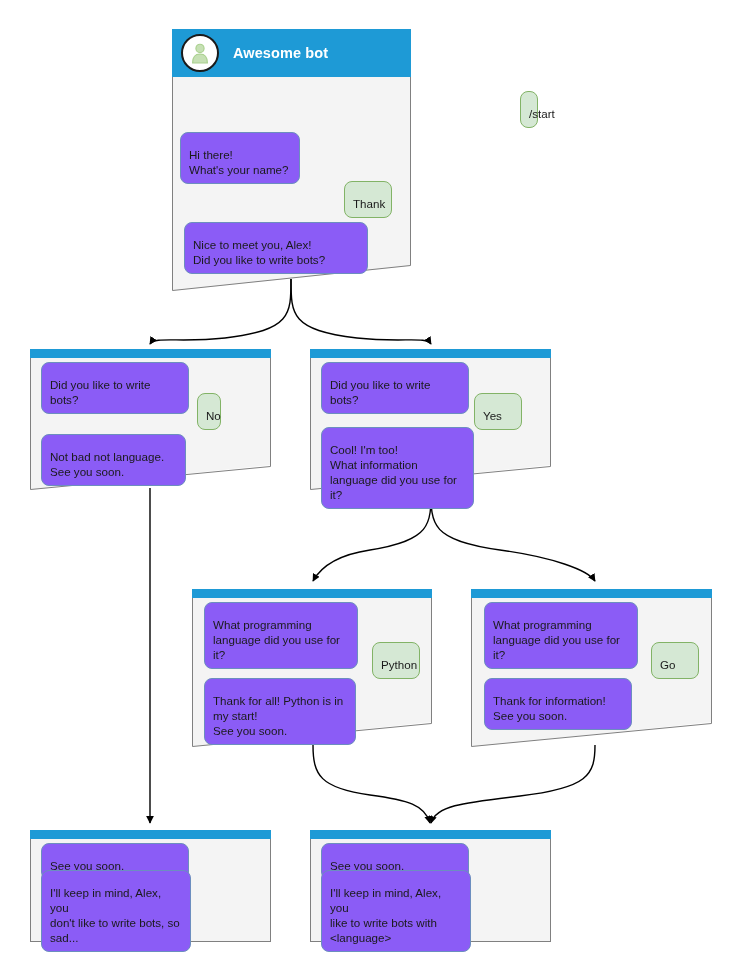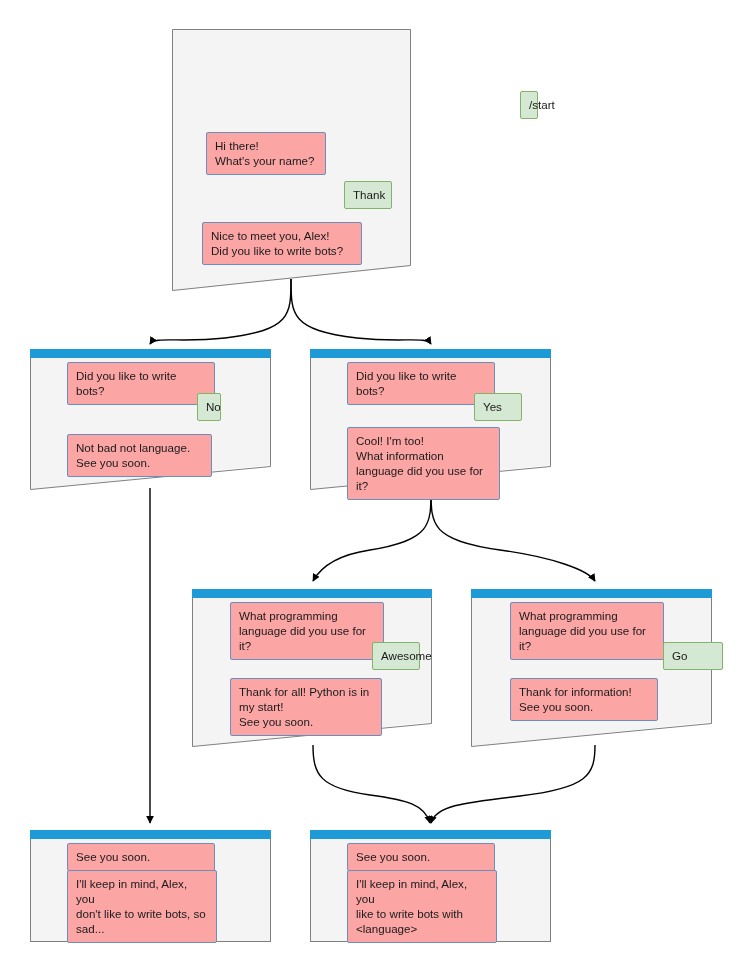--- a/index.html
+++ b/index.html
@@ -95,31 +95,30 @@
   
   .msgs {
     position: absolute;
     left: 0; right: 0;
     top: 0; bottom: 0;
     z-index: 5;
   }
   .bubble {
     position: absolute;
     box-sizing: border-box;
-    border-radius: 2px;
+    border-radius: 8px;
     font-size: 11.6px;
     line-height: 15px;
     color: #1a1a1a;
-    padding: 5px 8px 6px 8px;
+    padding: 14px 8px 6px 8px;
     white-space: pre-line;
   }
   .bubble.bot {
-    background: #fca5a5;
+    background: #8b5cf6;
     border: 1px solid #6c8ebf;
-    margin-left: 26px;
   }
   .bubble.user {
     background: #d5e8d4;
     border: 1px solid #82b366;
     text-align: left;
   }
 </style>
 </head>
 <body>
 
@@ -145,26 +144,35 @@
     <path d="M 313,745 C 313,775 320,788 370,795 C 408,800 425,805 430,823" fill="none" stroke="#000000" stroke-width="1.4" marker-end="url(#arrow)"></path>
 
     <path d="M 595,745 C 595,775 588,788 520,796 C 460,803 436,806 431,823" fill="none" stroke="#000000" stroke-width="1.4" marker-end="url(#arrow)"></path>
   </svg>
 
   <div class="node node-skew" style="left:172px; top:29px; width:239px; height:262px;">
     <div class="node-shape"></div>
     <svg class="node-outline" viewBox="0 0 239 262" preserveAspectRatio="none">
       <path d="M 0.5,0.5 L 238.5,0.5 L 238.5,236.5 L 0.5,261.5 Z" fill="none" stroke="#808080" stroke-width="1" vector-effect="non-scaling-stroke"></path>
     </svg>
+    <div class="hdr hdr-tall">
+      <div class="avatar">
+        <svg width="24" height="24" viewBox="0 0 24 24" aria-hidden="true">
+          <circle cx="12" cy="7.4" r="4.1" fill="#c6e0b4" stroke="#a9d08e" stroke-width="1.1"></circle>
+          <path d="M 4.6 22 C 4.6 15.6 8.0 13.0 12 13.0 C 16 13.0 19.4 15.6 19.4 22 Z" fill="#c6e0b4" stroke="#a9d08e" stroke-width="1.1"></path>
+        </svg>
+      </div>
+      <div class="bot-title">Awesome bot</div>
+    </div>
     <div class="msgs">
       <div class="bubble user" style="left:348px; top:62px; width:0;">/start</div>
       <div class="bubble bot" style="left:8px; top:103px; width:120px;">Hi there!
 What's your name?</div>
       <div class="bubble user" style="left:172px; top:152px; width:48px;">Thank</div>
-      <div class="bubble bot" style="left:4px; top:193px; width:160px;">Nice to meet you, Alex!
+      <div class="bubble bot" style="left:12px; top:193px; width:184px;">Nice to meet you, Alex!
 Did you like to write bots?</div>
     </div>
   </div>
 
   <div class="node node-skew" style="left:30px; top:349px; width:241px; height:141px;">
     <div class="node-shape"></div>
     <svg class="node-outline" viewBox="0 0 241 141" preserveAspectRatio="none">
       <path d="M 0.5,0.5 L 240.5,0.5 L 240.5,117.5 L 0.5,140.5 Z" fill="none" stroke="#808080" stroke-width="1" vector-effect="non-scaling-stroke"></path>
     </svg>
     <div class="hdr hdr-thin"></div>
@@ -193,37 +201,37 @@
 
   <div class="node node-skew" style="left:192px; top:589px; width:240px; height:158px;">
     <div class="node-shape"></div>
     <svg class="node-outline" viewBox="0 0 240 158" preserveAspectRatio="none">
       <path d="M 0.5,0.5 L 239.5,0.5 L 239.5,134.5 L 0.5,157.5 Z" fill="none" stroke="#808080" stroke-width="1" vector-effect="non-scaling-stroke"></path>
     </svg>
     <div class="hdr hdr-thin"></div>
     <div class="msgs">
       <div class="bubble bot" style="left:12px; top:13px; width:154px;">What programming
 language did you use for it?</div>
-      <div class="bubble user" style="left:180px; top:53px; width:48px;">Awesome</div>
+      <div class="bubble user" style="left:180px; top:53px; width:48px;">Python</div>
       <div class="bubble bot" style="left:12px; top:89px; width:152px;">Thank for all! Python is in
 my start!
 See you soon.</div>
     </div>
   </div>
 
   <div class="node node-skew" style="left:471px; top:589px; width:241px; height:158px;">
     <div class="node-shape"></div>
     <svg class="node-outline" viewBox="0 0 241 158" preserveAspectRatio="none">
       <path d="M 0.5,0.5 L 240.5,0.5 L 240.5,134.5 L 0.5,157.5 Z" fill="none" stroke="#808080" stroke-width="1" vector-effect="non-scaling-stroke"></path>
     </svg>
     <div class="hdr hdr-thin"></div>
     <div class="msgs">
       <div class="bubble bot" style="left:13px; top:13px; width:154px;">What programming
 language did you use for it?</div>
-      <div class="bubble user" style="left:192px; top:53px; width:60px;">Go</div>
+      <div class="bubble user" style="left:180px; top:53px; width:48px;">Go</div>
       <div class="bubble bot" style="left:13px; top:89px; width:148px;">Thank for information!
 See you soon.</div>
     </div>
   </div>
 
   <div class="node" style="left:30px; top:830px; width:241px; height:112px;">
     <div class="node-shape"></div>
     <div class="hdr hdr-thin"></div>
     <div class="msgs">
       <div class="bubble bot" style="left:11px; top:13px; width:148px;">See you soon.</div>

